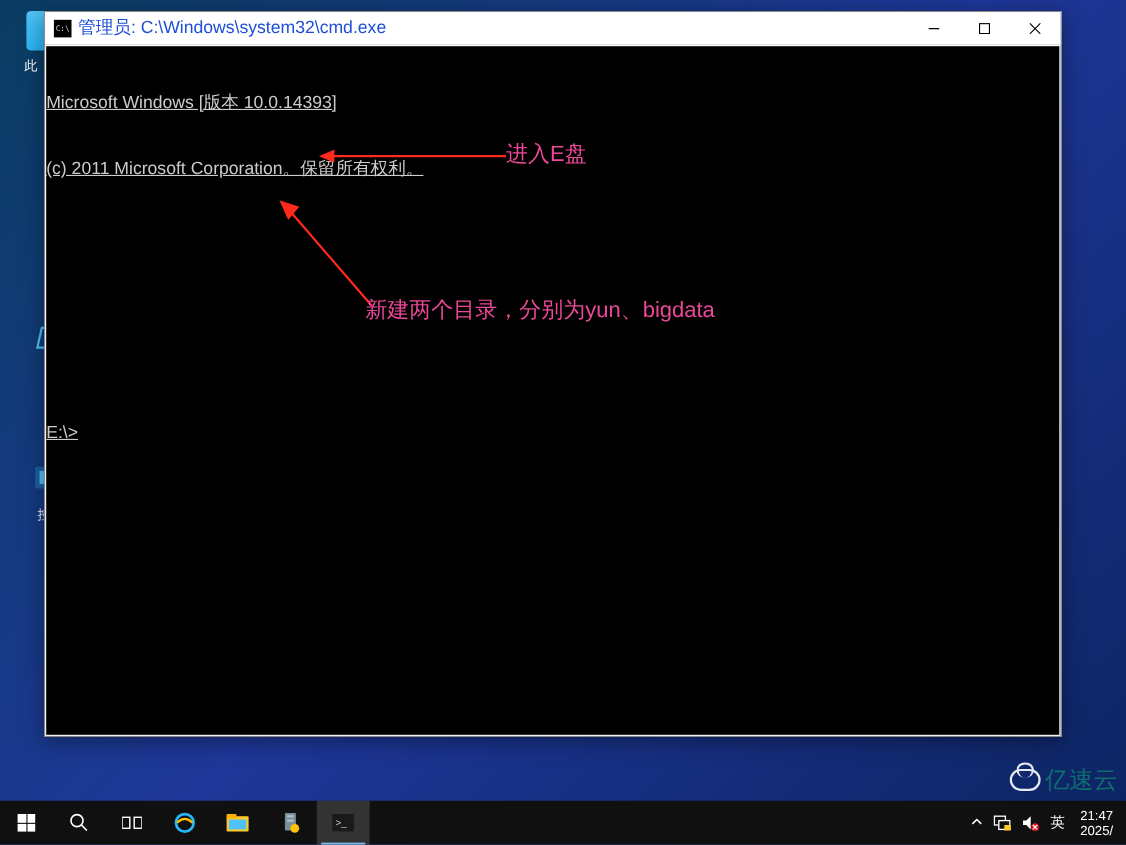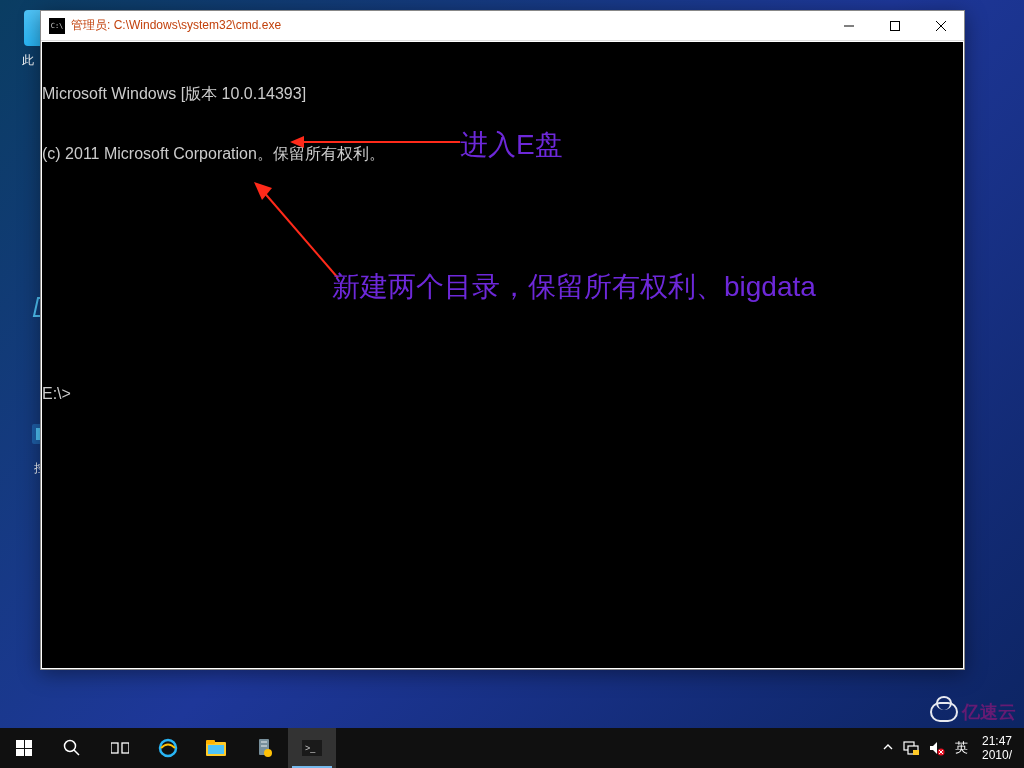--- a/index.html
+++ b/index.html
@@ -6,40 +6,40 @@
 body { width: 1024px; height: 768px; overflow: hidden; background: linear-gradient(135deg, #0a3d62 0%, #1e3799 50%, #0c2461 100%); position: relative; }
 .desktop { position: absolute; inset: 0; }
 .desktop-icon { position: absolute; width: 68px; text-align: center; color: #fff; font-size: 12px; cursor: pointer; }
 .desktop-icon .ico { width: 48px; height: 48px; margin: 0 auto 2px; display: flex; align-items: center; justify-content: center; font-size: 36px; }
 .folder-ico { background: linear-gradient(#4fc3f7,#29b6f6); border-radius: 4px; width: 44px !important; height: 36px !important; margin-top: 8px !important; }
 .pc-txt { position: absolute; left: 22px; top: 52px; color: #fff; font-size: 12px; }
 .cmd-window { position: absolute; left: 40px; top: 10px; width: 925px; height: 660px; background: #fff; border: 1px solid #888; box-shadow: 0 4px 20px rgba(0,0,0,.4); }
 .titlebar { height: 30px; background: #fff; display: flex; align-items: center; border-bottom: 1px solid #ddd; }
 .title-icon { width: 16px; height: 16px; background: #000; margin: 0 6px 0 8px; position: relative; display: flex; align-items: center; justify-content: center; }
 .title-icon::after { content: "C:\\"; color: #ccc; font-size: 7px; font-family: Consolas, monospace; }
-.title-text { flex: 1; font-size: 12px; color: #c2410c; }
+.title-text { flex: 1; font-size: 16px; color: #1d4ed8; }
 .winbtn { width: 46px; height: 30px; display: flex; align-items: center; justify-content: center; cursor: pointer; }
 .winbtn svg { width: 10px; height: 10px; }
 .console { position: absolute; left: 1px; right: 1px; top: 31px; bottom: 1px; background: #000; color: #ccc; font-family: "NSimSun", Consolas, monospace; font-size: 16px; line-height: 20px; padding: 2px 0 0 0; white-space: pre; overflow: hidden; }
-.console .line { min-height: 20px; }
-.annotation { position: absolute; color: #6d28d9; font-family: "Microsoft YaHei", sans-serif; font-size: 28px; font-weight: 400; pointer-events: none; }
+.console .line { min-height: 20px; text-decoration: underline; }
+.annotation { position: absolute; color: #ec4899; font-family: "Microsoft YaHei", sans-serif; font-size: 20px; font-weight: 400; pointer-events: none; }
 .arrow { position: absolute; pointer-events: none; }
 .arrow line { stroke: #ff2a1a; stroke-width: 2; }
 .arrow polygon { fill: #ff2a1a; }
 .taskbar { position: absolute; left: 0; right: 0; bottom: 0; height: 40px; background: #101010; display: flex; align-items: stretch; color: #fff; }
 .taskbtn { width: 48px; display: flex; align-items: center; justify-content: center; cursor: pointer; position: relative; }
 .taskbtn.active { background: rgba(255,255,255,.15); }
 .taskbtn.active::after { content: ""; position: absolute; bottom: 0; left: 4px; right: 4px; height: 2px; background: #76b9ed; }
 .win-logo { width: 16px; height: 16px; display: grid; grid-template: 1fr 1fr / 1fr 1fr; gap: 1px; }
 .win-logo span { background: #fff; }
 .tray { margin-left: auto; display: flex; align-items: center; gap: 10px; padding: 0 8px; font-size: 12px; }
 .tray .up { font-size: 12px; cursor: pointer; }
 .tray-ico { width: 16px; height: 16px; display: flex; align-items: center; justify-content: center; position: relative; }
 .clock { text-align: center; line-height: 14px; font-size: 12px; padding: 0 4px; }
-.watermark { position: absolute; right: 8px; bottom: 44px; display: flex; align-items: center; gap: 4px; color: #701a75; font-size: 18px; font-weight: bold; opacity: .9; }
+.watermark { position: absolute; right: 8px; bottom: 44px; display: flex; align-items: center; gap: 4px; color: #0f766e; font-size: 22px; font-weight: normal; opacity: .9; }
 .watermark .cloud { width: 28px; height: 20px; border: 2px solid #fff; border-radius: 12px; position: relative; }
 .watermark .cloud::before { content: ""; position: absolute; width: 12px; height: 12px; border: 2px solid #fff; border-radius: 50%; top: -8px; left: 4px; background: transparent; border-bottom: none; }
 </style>
 </head>
 <body>
 
 <div class="desktop">
   <div class="desktop-icon" style="left:12px; top:2px;">
     <div class="ico folder-ico"></div>
   </div>
@@ -100,21 +100,21 @@
 <svg class="arrow" style="left:290px; top:128px; width:170px; height:20px;">
   <line x1="170" y1="14" x2="12" y2="14"></line>
   <polygon points="0,14 14,8 14,20"></polygon>
 </svg>
 <div class="annotation" style="left:460px; top:126px;">进入E盘</div>
 
 <svg class="arrow" style="left:250px; top:178px; width:100px; height:110px;">
   <line x1="88" y1="100" x2="12" y2="12"></line>
   <polygon points="4,4 22,10 12,22"></polygon>
 </svg>
-<div class="annotation" style="left:332px; top:268px;">新建两个目录，保留所有权利、bigdata</div>
+<div class="annotation" style="left:332px; top:268px;">新建两个目录，分别为yun、bigdata</div>
 
 <div class="watermark">
   <div class="cloud"></div>
   <span>亿速云</span>
 </div>
 
 <div class="taskbar">
   <div class="taskbtn">
     <div class="win-logo">
         <span></span>
@@ -180,16 +180,16 @@
       <svg width="16" height="16" viewBox="0 0 16 16">
           <polygon points="1,6 4,6 8,2 8,14 4,10 1,10" fill="#fff"></polygon>
           <circle cx="12" cy="12" r="3.5" fill="#e81123"></circle>
           <line x1="10" y1="10" x2="14" y2="14" stroke="#fff" stroke-width="1"></line>
           <line x1="14" y1="10" x2="10" y2="14" stroke="#fff" stroke-width="1"></line>
         </svg>
     </span>
     <span style="font-size:13px;">英</span>
     <div class="clock">
       <div>21:47</div>
-      <div>2010/</div>
+      <div>2025/</div>
     </div>
   </div>
 </div>
 
 </body></html>

